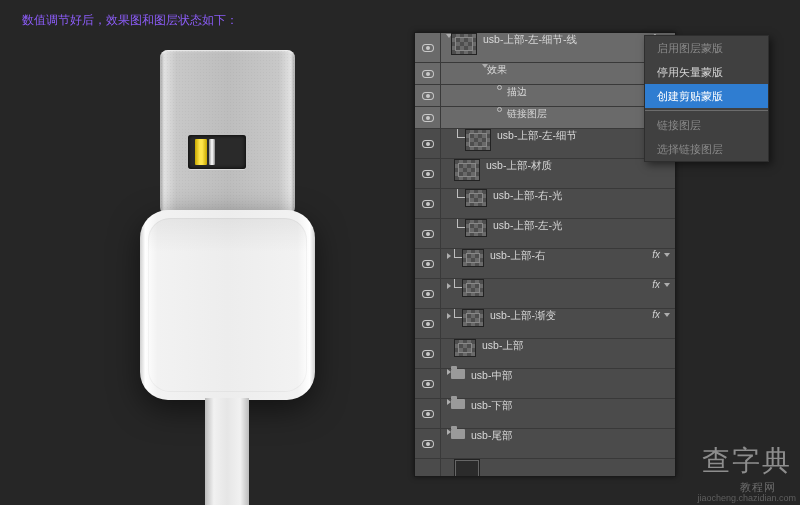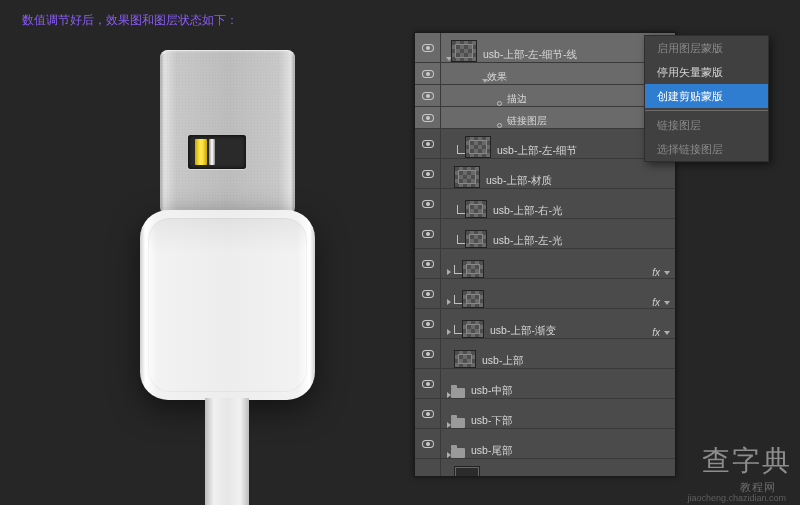--- a/index.html
+++ b/index.html
@@ -10,21 +10,21 @@
 .metal::after{content:"";position:absolute;inset:0;border-radius:8px;background-image:radial-gradient(rgba(0,0,0,.07) .5px,transparent .5px);background-size:3px 3px;opacity:.5}
 .slot{position:absolute;left:78px;top:95px;width:58px;height:34px;background:#2a2a2a;border-radius:3px;box-shadow:inset 0 0 4px #000,0 1px 0 rgba(255,255,255,.4)}
 .pin{position:absolute;left:85px;top:99px;width:12px;height:26px;background:linear-gradient(90deg,#c9a800,#ffe54a 40%,#ffe54a 60%,#c9a800);border-radius:1px}
 .pin2{position:absolute;left:99px;top:99px;width:6px;height:26px;background:linear-gradient(90deg,#888,#eee 40%,#eee 60%,#888);border-radius:1px}
 .plastic{position:absolute;left:30px;top:170px;width:175px;height:190px;border-radius:28px;background:linear-gradient(90deg,#cfcfcf 0%,#fff 3%,#f2f2f2 10%,#ededed 50%,#f2f2f2 90%,#fff 97%,#cfcfcf 100%);box-shadow:0 10px 30px rgba(0,0,0,.5)}
 .plastic::before{content:"";position:absolute;inset:8px;border-radius:22px;background:linear-gradient(180deg,rgba(0,0,0,.05),transparent 20%);box-shadow:inset 0 0 0 1px rgba(0,0,0,.04)}
 .cable{position:absolute;left:95px;top:358px;width:44px;height:140px;background:linear-gradient(90deg,#bbb 0%,#f1f1f1 20%,#e6e6e6 50%,#f1f1f1 80%,#bbb 100%)}
 
 
 .panel{position:absolute;left:414px;top:32px;width:262px;height:445px;background:#4b4b4b;border:1px solid #1a1a1a;box-shadow:0 0 5px rgba(0,0,0,.5);overflow:hidden}
-.row{display:flex;align-items:flex-end;height:30px;border-bottom:1px solid #393939;font-size:10.5px;color:#d8d8d8;position:relative}
+.row{display:flex;align-items:flex-start;height:30px;border-bottom:1px solid #393939;font-size:10.5px;color:#d8d8d8;position:relative}
 .row.sel{background:#6a6a6a}
 .vis{width:26px;height:100%;border-right:1px solid #393939;display:flex;align-items:center;justify-content:center;flex-shrink:0}
 .eye{width:12px;height:8px;border:1px solid #c8c8c8;border-radius:60%/100%;position:relative}
 .eye::after{content:"";position:absolute;left:3px;top:1px;width:4px;height:4px;background:#c8c8c8;border-radius:50%}
 .ind{display:flex;align-items:center;gap:3px;padding-left:6px;flex-shrink:0}
 .ind>span{display:block}
 .arr{width:0;height:0;border-left:4px solid #aeaeae;border-top:3px solid transparent;border-bottom:3px solid transparent}
 .arr.dn{transform:rotate(90deg)}
 .clip{width:8px;height:9px;border-left:1px solid #bfbfbf;border-bottom:1px solid #bfbfbf;margin-bottom:4px;position:relative}
 .clip::after{content:"";position:absolute;right:-3px;bottom:-2px;width:0;height:0;border-left:3px solid #bfbfbf;border-top:2px solid transparent;border-bottom:2px solid transparent}
@@ -46,21 +46,21 @@
 
 .ctx{position:absolute;left:644px;top:35px;width:125px;background:#404040;border:1px solid #2e2e2e;box-shadow:3px 3px 8px rgba(0,0,0,.5);z-index:5}
 .ci{height:24px;line-height:24px;padding:0 12px;font-size:11px;color:#d6d6d6}
 .ci.dis{color:#8a8a8a}
 .ci.hl{background:#2f7dd1;color:#fff}
 .sep{height:1px;background:#4a4a4a;margin:2px 0;border-bottom:1px solid #6c6c6c}
 
 
 .water{position:absolute;right:8px;bottom:25px;color:#8d8d8d;font-size:28px;font-family:"SimSun",serif;letter-spacing:2px}
 .waterunder{position:absolute;right:24px;bottom:10px;color:#6d6d6d;font-size:11px;letter-spacing:1px}
-.water2{position:absolute;right:14px;bottom:2px;color:#5f5f5f;font-size:9px}
+.water2{position:absolute;right:4px;bottom:2px;color:#5f5f5f;font-size:9px}
 </style>
 </head>
 <body>
 
 <div class="caption">数值调节好后，效果图和图层状态如下：</div>
 
 <div class="canvas">
   <div class="metal"></div>
   <div class="slot"></div>
   <div class="pin"></div>
@@ -157,20 +157,21 @@
       </div>
       <div class="row">
         <div class="vis">
           <div class="eye"></div>
         </div>
         <div class="ind">
           <span class="arr"></span>
           <span class="clip"></span>
         </div>
         <div class="thumb t" style="width: 22px; height: 18px;"></div>
+        <div class="lbl">usb-上部-右</div>
         <div class="fx">
           <span>fx</span>
           <span class="a"></span>
         </div>
       </div>
       <div class="row">
         <div class="vis">
           <div class="eye"></div>
         </div>
         <div class="ind">

